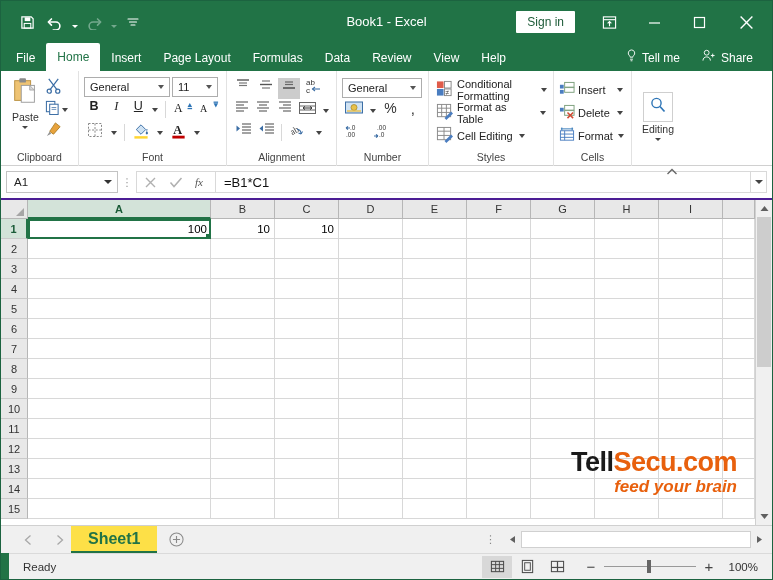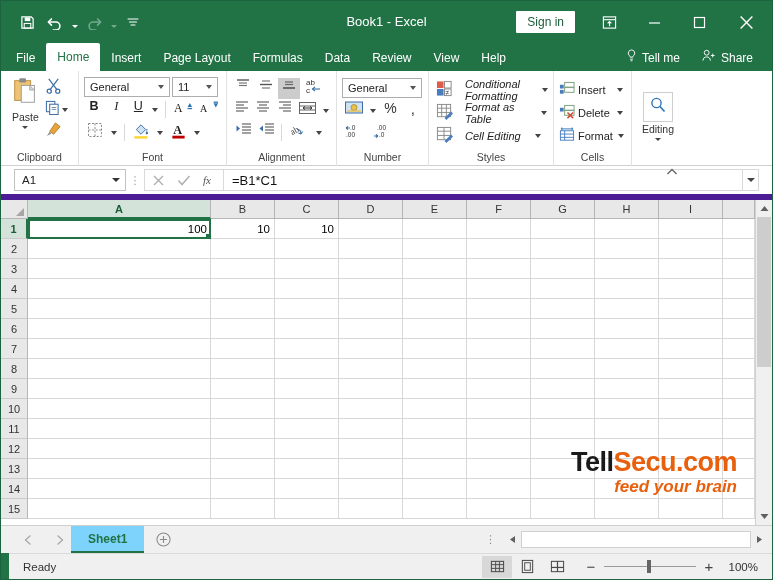--- a/index.html
+++ b/index.html
@@ -143,21 +143,21 @@
 
   
   .g-align { width: 110px; }
   .a-row { display: flex; align-items: center; gap: 1px; margin-bottom: 1px; }
 
   
   .g-number { width: 92px; }
 
   
   .g-styles { width: 125px; }
-  .s-row { display: flex; align-items: center; gap: 12px; height: 23px; font-size: 11px; color: #222; font-style: italic; }
+  .s-row { display: flex; align-items: center; gap: 4px; height: 23px; font-size: 11px; color: #222; }
 
   
   .g-cells { width: 78px; }
   .c-row { display: flex; align-items: center; gap: 3px; height: 23px; font-size: 11px; color: #222; }
 
   
   .g-editing { width: 52px; }
   .edit-box {
     width: 30px; height: 30px; border: 1px solid #cfcfcf;
     display: flex; align-items: center; justify-content: center;
@@ -166,21 +166,21 @@
   .edit-label { font-size: 10.5px; color: #333; text-align: center; margin-top: 1px; }
   .collapse-ribbon {
     position: absolute; right: 6px; bottom: 2px;
     width: 12px; height: 12px; color: #666;
   }
 
   
   .fbar {
     flex: 0 0 34px; height: 34px;
     background: #ffffff; display: flex; align-items: center;
-    padding: 0 13px; border-bottom: 6px solid #4c1d95;
+    padding: 0 5px; border-bottom: 2px solid #4c1d95;
   }
   .namebox {
     width: 112px; height: 22px; border: 1px solid #c3c3c3;
     background: #ffffff; display: flex; align-items: center;
     font-size: 11.5px; color: #222; padding: 0 2px 0 7px;
   }
   .namebox .nv { flex: 1; }
   .nb-caret { width: 14px; display: flex; align-items: center; justify-content: center; }
   .nb-caret::after { content: ""; width: 0; height: 0;
     border-left: 4px solid transparent; border-right: 4px solid transparent;
@@ -265,21 +265,21 @@
 
   
   .tabbar {
     flex: 0 0 28px; height: 28px; background: #f0f0f0;
     display: flex; align-items: stretch;
     border-top: 1px solid #d0d0d0;
   }
   .nav-arrows { display: flex; align-items: center; padding: 0 4px 0 20px; gap: 18px; }
   .nav-arrow { width: 14px; height: 20px; display: flex; align-items: center; justify-content: center; }
   .sheet-tab {
-    background: #7dd3fc; font-size: 12px; font-weight: bold; color: #217346;
+    background: #fde047; font-size: 16px; font-weight: bold; color: #217346;
     display: flex; align-items: center; padding: 0 17px;
     border-bottom: 2px solid #217346;
   }
   .add-sheet { width: 38px; display: flex; align-items: center; justify-content: center; }
   .tabbar-dots { margin-left: auto; display: flex; align-items: center;
     color: #888; font-size: 11px; padding: 0 8px; }
   .hscroll { width: 268px; display: flex; align-items: center; padding-right: 4px; }
   .hs-arrow { width: 17px; height: 17px; background: #f0f0f0;
     display: flex; align-items: center; justify-content: center; }
   .hs-track { flex: 1; height: 17px; background: #ffffff; border: 1px solid #d0d0d0; }

